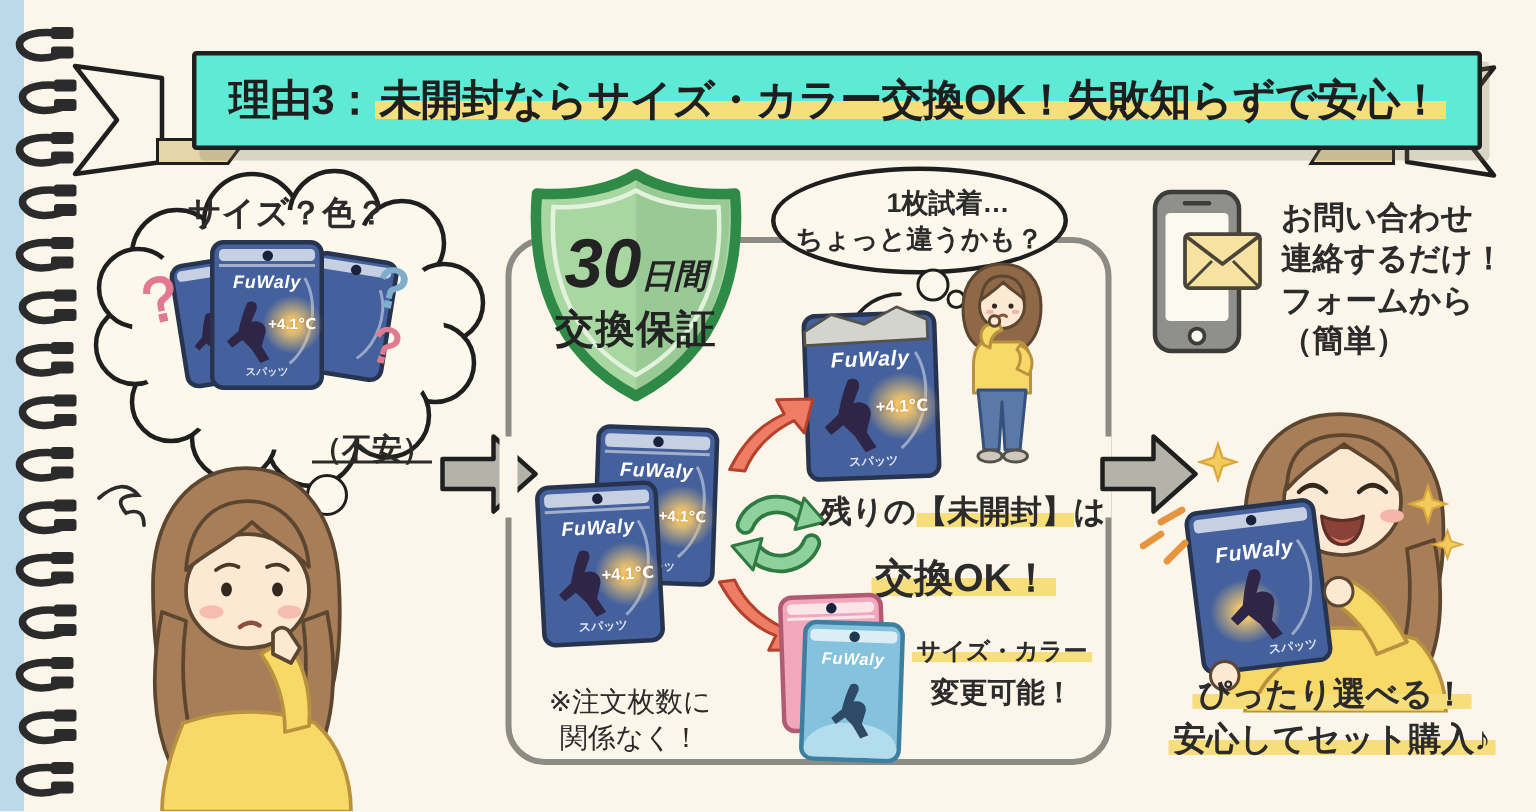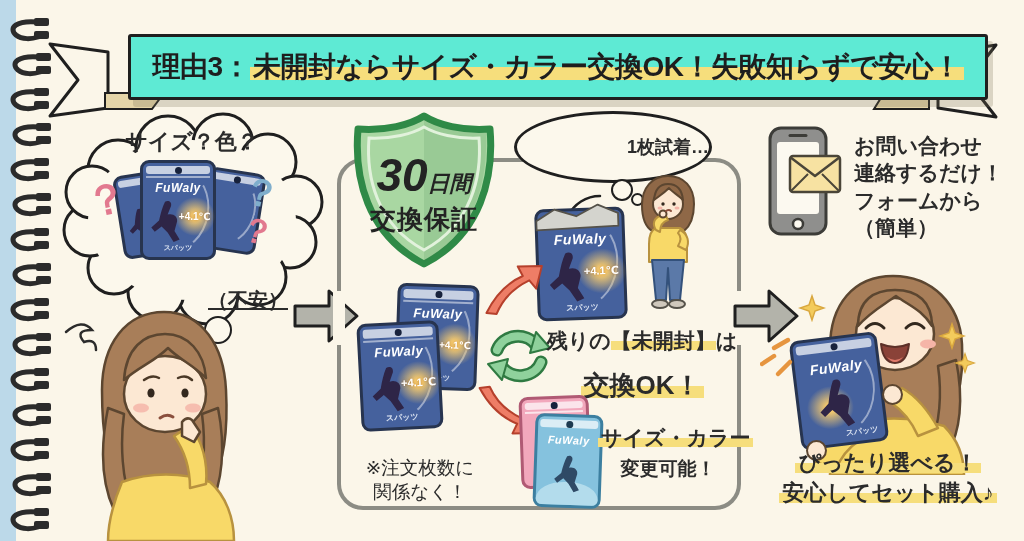--- a/index.html
+++ b/index.html
@@ -168,21 +168,22 @@
     <path d="M78,6 C92,15 116,21 144,19 C148,66 136,124 78,154 C20,124 8,66 12,19 C40,21 64,15 78,6 Z" fill="#A9D7A2" stroke="#2F8A47" stroke-width="7" stroke-linejoin="round"></path>
     <path d="M78,8 L78,152 C130,124 142,70 140,21 C116,23 92,17 78,8 Z" fill="rgba(60,130,70,.14)"></path>
     <path d="M78,17 C90,24 110,29 133,28 C136,66 126,114 78,140 C30,114 20,66 23,28 C46,29 66,24 78,17 Z" fill="none" stroke="#E2F2DC" stroke-width="3"></path>
   </svg>
   <div class="abs" style="left:346px;top:152px;width:156px;text-align:center;color:#232323;">
     <div style="line-height:1;font-style:italic;"><span style="font-size:46px;font-weight:bold;">30</span><span style="font-size:22px;font-weight:bold;">日間</span></div>
     <div style="font-size:26px;font-weight:bold;margin-top:4px;letter-spacing:1px;">交換保証</div>
   </div>
 
   <div class="abs" style="left:514px;top:111px;width:192px;height:66px;background:#FCF8EC;border:3px solid #1f1f1f;border-radius:50%;display:flex;flex-direction:column;align-items:center;justify-content:center;">
-    <div class="ctr" style="font-size:18px;font-weight:bold;color:#2b2b2b;width:100%;text-align:right;padding-left:38px;box-sizing:border-box;">1枚試着…</div>
+    <div class="ctr" style="font-size:18px;font-weight:bold;color:#2b2b2b;width:100%;text-align:center;padding-left:38px;box-sizing:border-box;">1枚試着…</div>
+    <div class="ctr" style="font-size:18px;font-weight:bold;color:#2b2b2b;">ちょっと違うかも？</div>
   </div>
   <div class="bubble-dot" style="left:611px;top:179px;width:18px;height:18px;"></div>
   <div class="bubble-dot" style="left:631px;top:193px;width:9px;height:9px;"></div>
   <svg class="abs" width="48" height="34" style="left:556px;top:192px;">
     <path d="M44,4 C30,4 18,12 12,24" fill="none" stroke="#1f1f1f" stroke-width="2.5" stroke-linecap="round"></path>
     <polygon points="6,18 11,31 19,24" fill="#1f1f1f"></polygon>
   </svg>
 
   <svg class="abs" width="72" height="142" viewBox="0 0 72 142" style="left:632px;top:172px;">
     <g stroke="#5C4630" stroke-width="2" stroke-linejoin="round" stroke-linecap="round">
@@ -277,21 +278,21 @@
     <div class="pkg-band"></div>
       <div class="pkg-hole" style="background:#1d3a50;"></div>
     <div class="pkg-wave"></div>
     <span class="pkg-brand">FuWaly</span>
     <svg class="pkg-legs" viewBox="0 0 44 52" style="left:22%;top:38%;">
         <path d="M21,2 c4,-2 8,0 7,5 l-4,10 c6,-2 12,2 11,8 l-3,11 6,10 -7,3 -7,-11 -7,-7 -8,6 -4,-5 9,-8 c2,-9 4,-16 7,-22 z" fill="#2F4A66"></path>
       </svg>
   </div>
 
   <div class="abs ctr" style="left:598px;top:424px;width:140px;">
-    <div style="font-size:21px;font-weight:bold;color:#2b2b2b;white-space:nowrap;"><span class="hl">サイズ・カラー</span></div>
+    <div style="font-size:16px;font-weight:bold;color:#2b2b2b;white-space:nowrap;"><span class="hl">サイズ・カラー</span></div>
     <div style="font-size:19px;font-weight:bold;color:#2b2b2b;margin-top:4px;white-space:nowrap;">変更可能！</div>
   </div>
 
   <div class="abs ctr" style="left:346px;top:456px;width:148px;color:#2b2b2b;font-weight:normal;font-size:18.5px;line-height:1.3;">
     <div>※注文枚数に</div>
     <div>関係なく！</div>
   </div>
 
   <svg class="abs" width="96" height="120" viewBox="0 0 96 120" style="left:762px;top:126px;">
     <rect x="8" y="2" width="56" height="106" rx="11" fill="#8F8F8D" stroke="#3c3c38" stroke-width="3"></rect>

